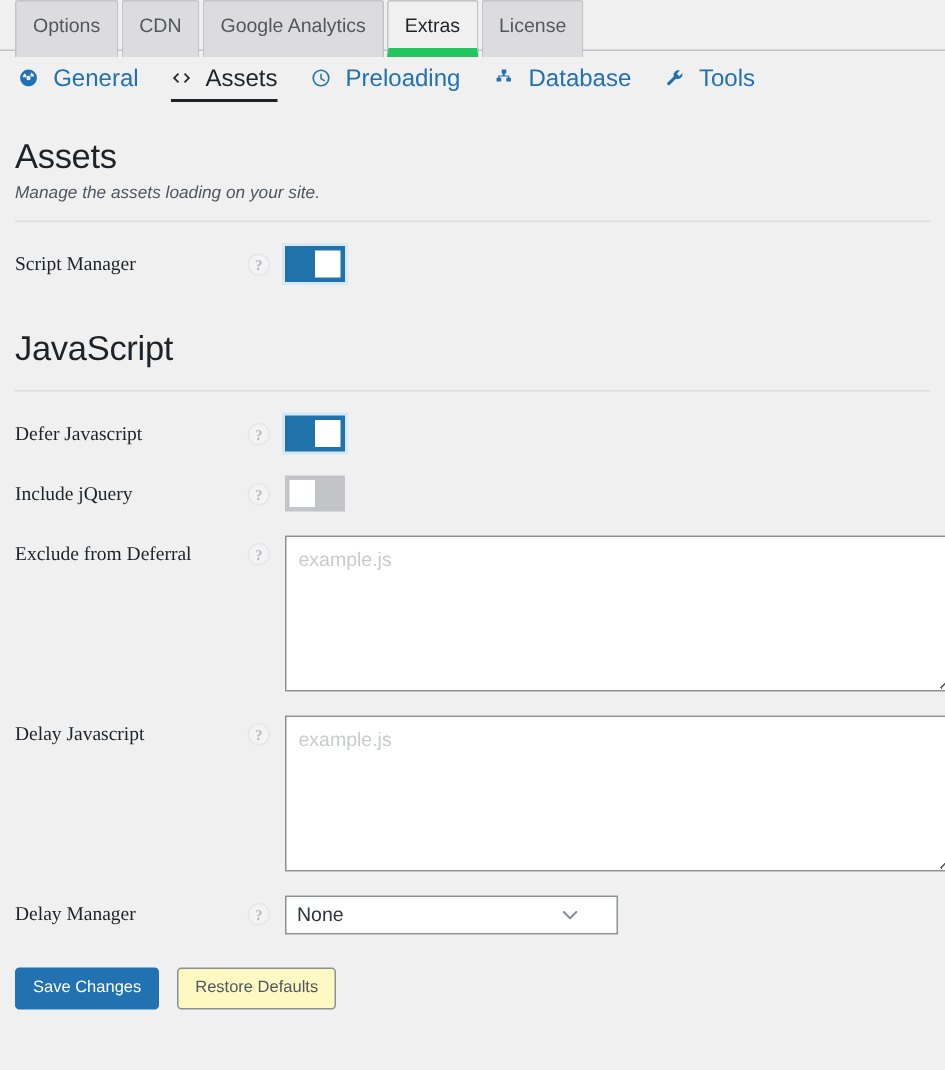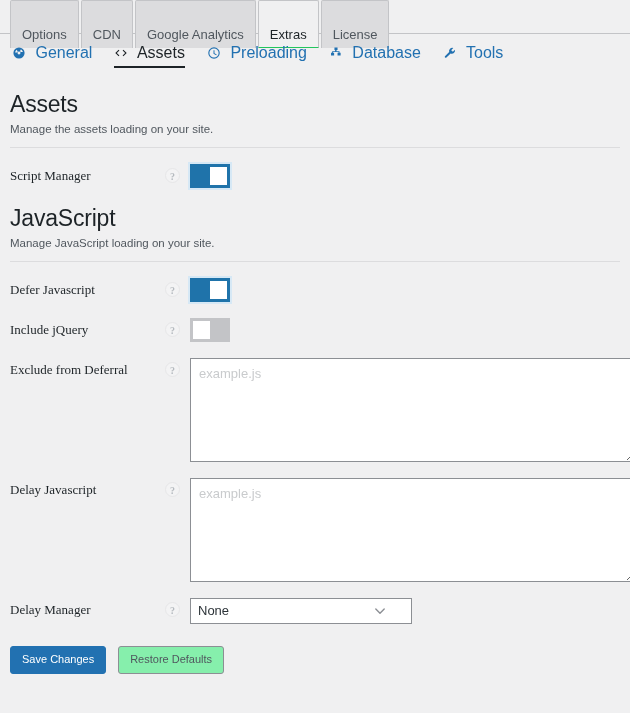--- a/index.html
+++ b/index.html
@@ -27,35 +27,35 @@
     background: #f0f0f1;
     white-space: nowrap;
     font-size: 0;
   }
   .tab {
     display: inline-block;
     vertical-align: bottom;
     font-family: "Liberation Sans", sans-serif;
     font-size: 13px;
     line-height: 24px;
-    padding: 22px 11px 5px 11px;
+    padding: 4px 11px 5px 11px;
     margin: 0 2px -1px 0;
     background: #dcdcde;
     border: 1px solid #c3c4c7;
     border-bottom: none;
     color: #50575e;
     cursor: pointer;
     border-radius: 2px 2px 0 0;
     box-sizing: border-box;
-    height: 48px;
+    height: 38px;
   }
   .tab.active {
     background: #f0f0f1;
     color: #1d2327;
-    border-bottom: 1px solid #22c55e;
+    border-bottom: 6px solid #22c55e;
     font-weight: normal;
   }
 
   
   .subnav {
     padding: 11px 0 0 12px;
     height: 36px;
     box-sizing: border-box;
     font-size: 0;
     white-space: nowrap;
@@ -105,20 +105,21 @@
 
   .section-title {
     font-size: 23px;
     font-weight: 400;
     color: #1d2327;
     margin: 20px 0 0 0;
     line-height: 1.3;
     letter-spacing: -0.2px;
   }
   .section-sub {
+    font-style: italic;
     font-size: 11.5px;
     color: #50575e;
     margin: 3px 0 0 0;
   }
   .hr {
     height: 1px;
     background: #dcdcde;
     border: 0;
     margin: 12px 0 0 0;
   }
@@ -263,21 +264,21 @@
     cursor: pointer;
     box-sizing: border-box;
     border: 1px solid transparent;
   }
   .btn-primary {
     background: #2271b1;
     border-color: #2271b1;
     color: #fff;
   }
   .btn-secondary {
-    background: #86efac;
+    background: #fef9c3;
     border-color: #8c8f94;
     color: #50575e;
     margin-left: 12px;
   }
 </style>
 </head>
 <body>
 
 <div class="tabbar">
   <div class="tab">Options</div><div class="tab">CDN</div><div class="tab">Google Analytics</div><div class="tab active">Extras</div><div class="tab">License</div>
@@ -344,22 +345,21 @@
       <span class="help-icon">?</span>
     </div>
     <div class="row-control">
       <div class="toggle on">
         <span class="track"></span>
         <span class="knob"></span>
       </div>
     </div>
   </div>
 
-  <h2 class="section-title" style="margin-top:16px;">JavaScript</h2>
-  <p class="section-sub">Manage JavaScript loading on your site.</p>
+  <h2 class="section-title" style="margin-top:30px;">JavaScript</h2>
   <div class="hr"></div>
 
   <div class="row">
     <div class="row-label">Defer Javascript</div>
     <div class="help-cell">
       <span class="help-icon">?</span>
     </div>
     <div class="row-control">
       <div class="toggle on">
         <span class="track"></span>

